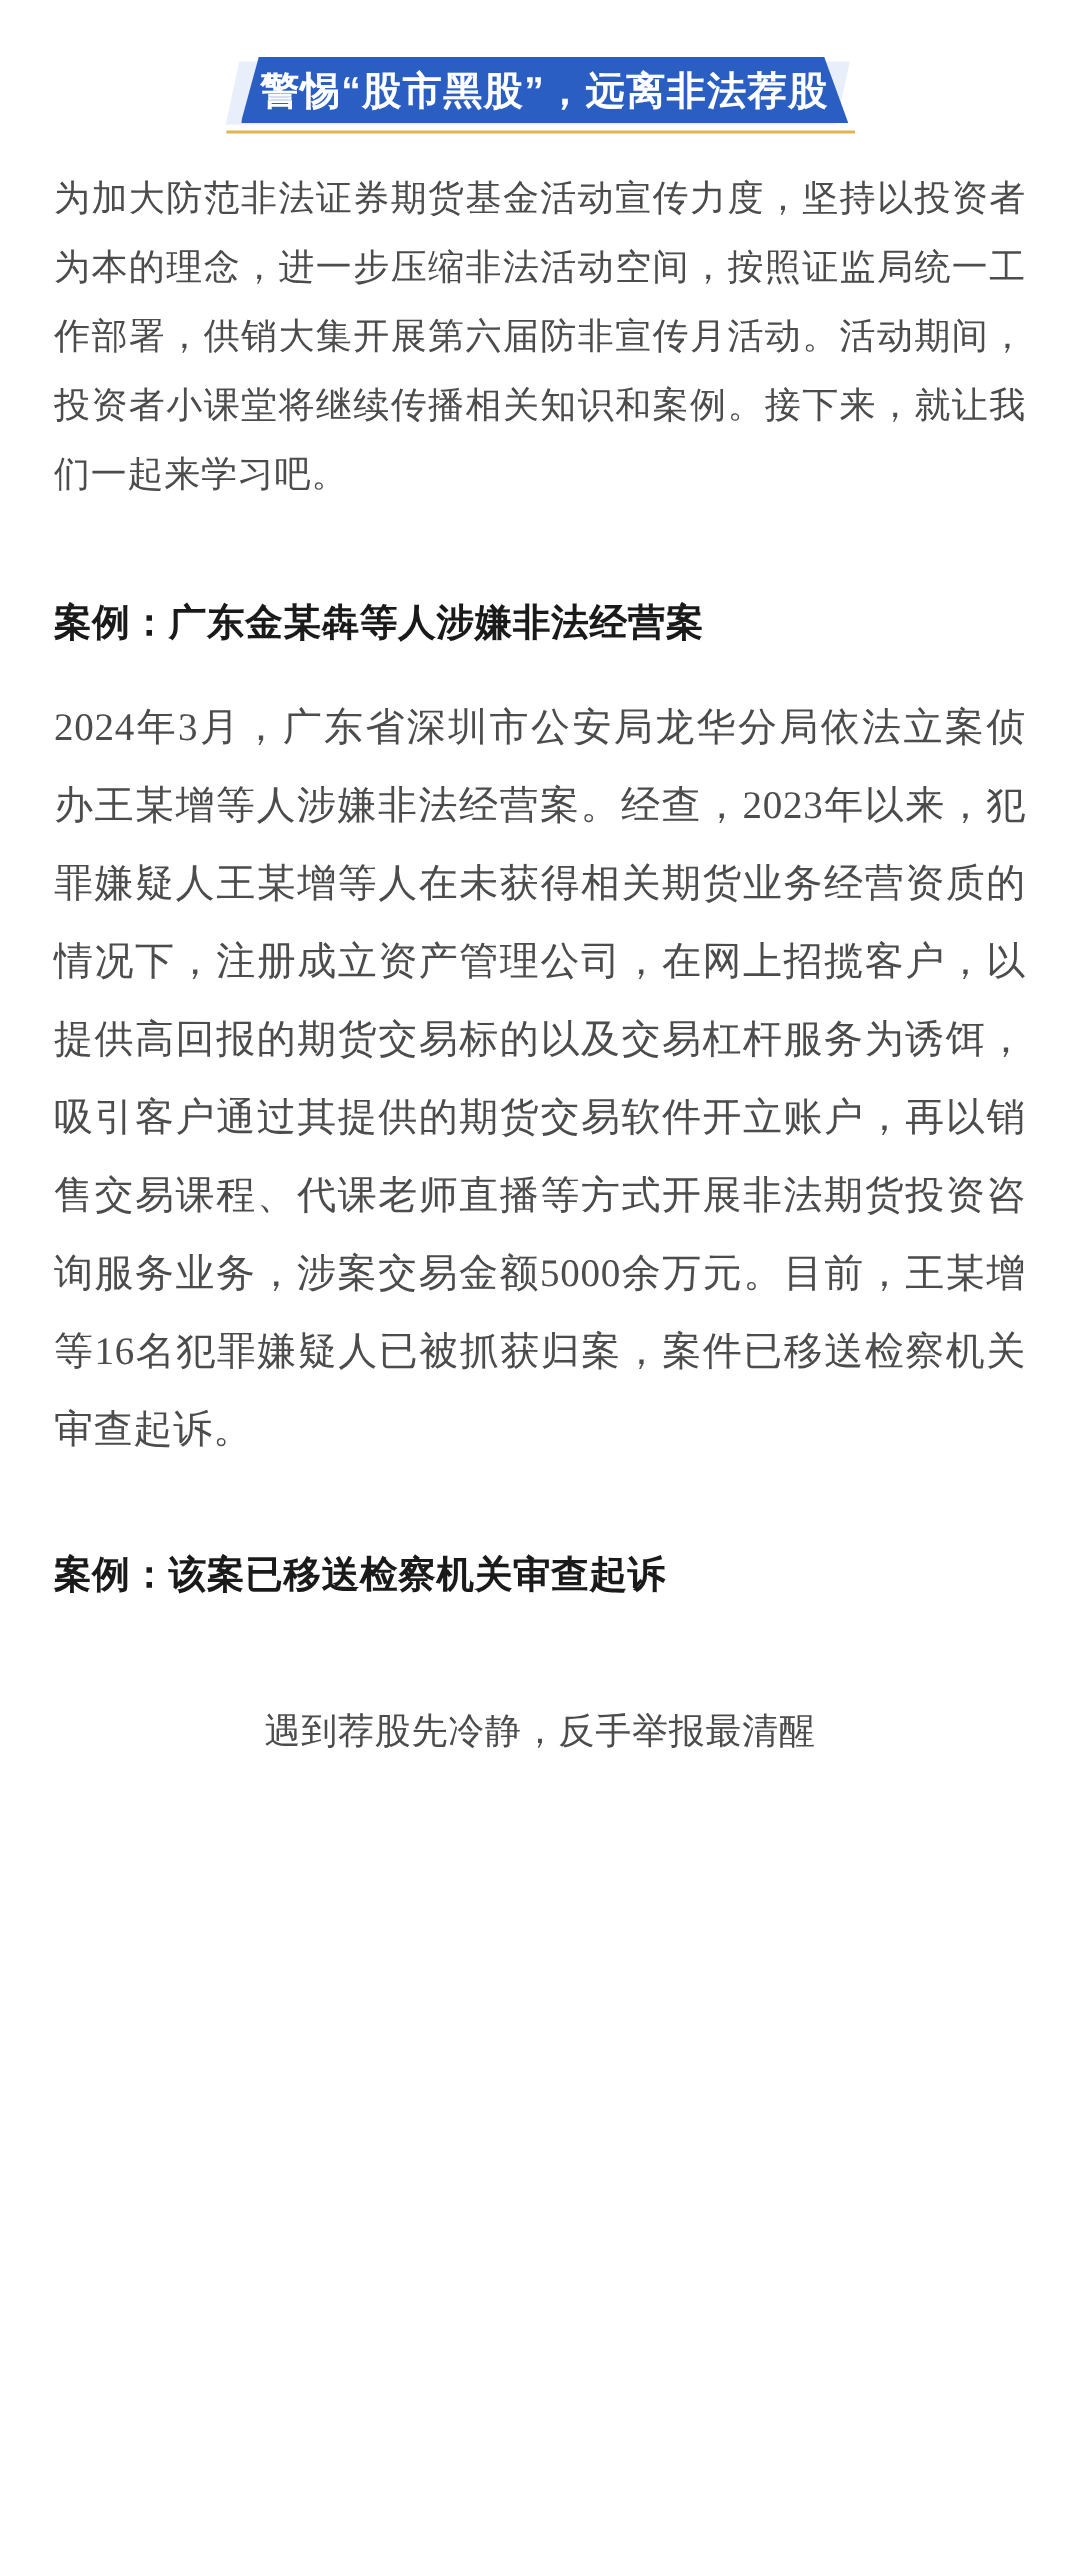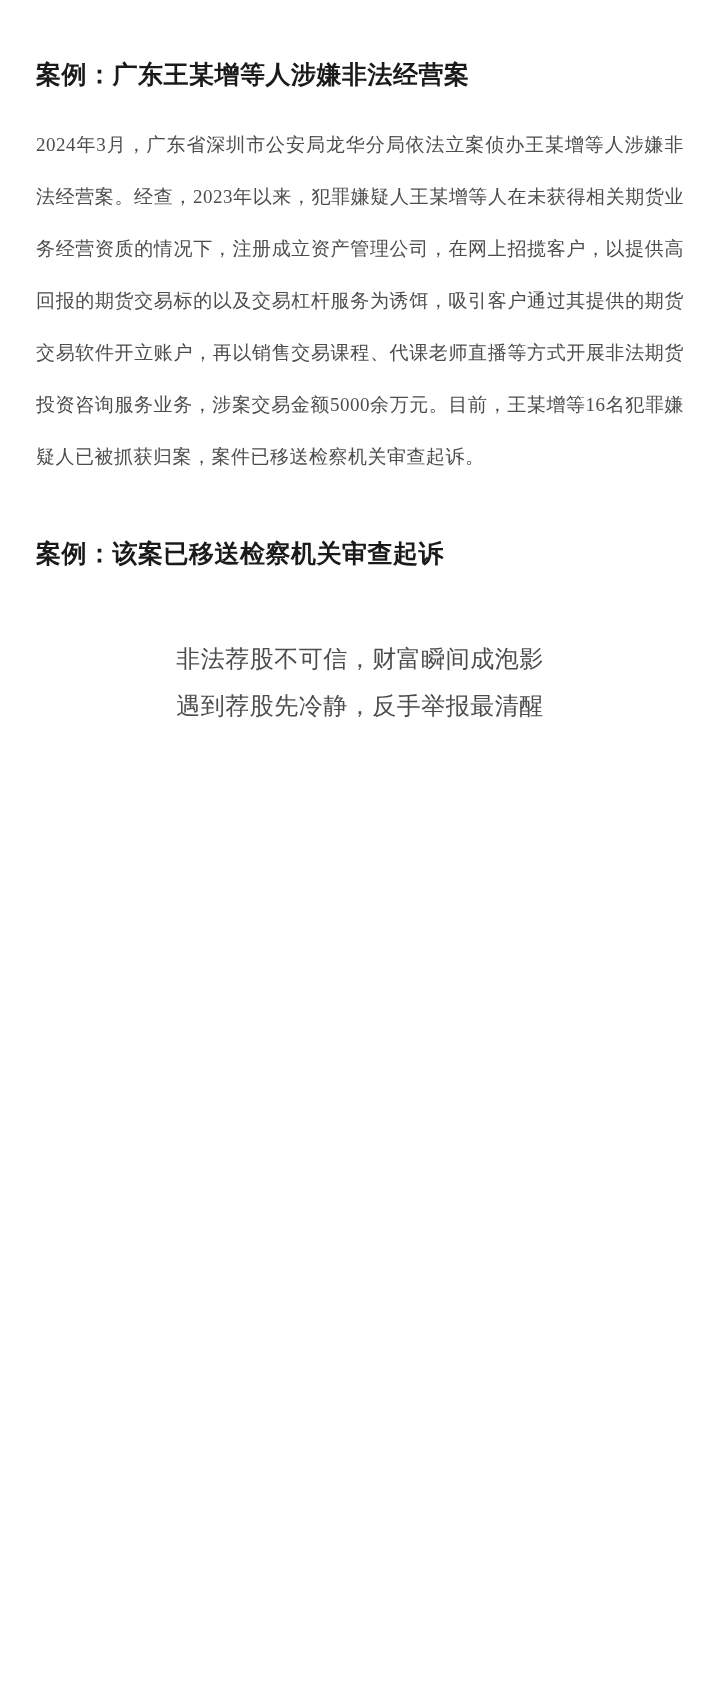--- a/index.html
+++ b/index.html
@@ -74,21 +74,21 @@
   .case-heading{
     margin-top:58px;
     font-size:25px;
     font-weight:bold;
     color:var(--heading_text);
     letter-spacing:0.5px;
   }
   .case-body{
     margin-top:28px;
     font-family:"Liberation Serif","DejaVu Serif",serif;
-    font-size:19px;
+    font-size:26px;
     line-height:52px;
     text-align:justify;
     letter-spacing:0.5px;
     color:var(--body_text);
   }
   .case-heading.second{
     margin-top:54px;
   }
 
   
@@ -100,29 +100,36 @@
     line-height:47px;
     color:var(--body_text);
     letter-spacing:0.5px;
   }
 </style>
 </head>
 <body>
 
 <div class="page">
 
+  <div class="banner-wrap">
+    <div class="banner-back"></div>
+    <div class="banner-front">
+      <span class="banner-title">警惕“股市黑股”，远离非法荐股</span>
+    </div>
+    <div class="banner-underline"></div>
+  </div>
 
   <div class="content">
 
+    <p class="intro">为加大防范非法证券期货基金活动宣传力度，坚持以投资者为本的理念，进一步压缩非法活动空间，按照证监局统一工作部署，供销大集开展第六届防非宣传月活动。活动期间，投资者小课堂将继续传播相关知识和案例。接下来，就让我们一起来学习吧。</p>
 
-    <h2 class="case-heading">案例：广东王某增等人涉嫌非法经营案</h2>
+    <h2 class="case-heading">案例：广东金某犇等人涉嫌非法经营案</h2>
     <p class="case-body">2024年3月，广东省深圳市公安局龙华分局依法立案侦办王某增等人涉嫌非法经营案。经查，2023年以来，犯罪嫌疑人王某增等人在未获得相关期货业务经营资质的情况下，注册成立资产管理公司，在网上招揽客户，以提供高回报的期货交易标的以及交易杠杆服务为诱饵，吸引客户通过其提供的期货交易软件开立账户，再以销售交易课程、代课老师直播等方式开展非法期货投资咨询服务业务，涉案交易金额5000余万元。目前，王某增等16名犯罪嫌疑人已被抓获归案，案件已移送检察机关审查起诉。</p>
 
     <h2 class="case-heading second">案例：该案已移送检察机关审查起诉</h2>
 
     <div class="poem">
-      <div class="poem-line">非法荐股不可信，财富瞬间成泡影</div>
       <div class="poem-line">遇到荐股先冷静，反手举报最清醒</div>
 
     </div>
 
   </div>
 </div>
 
 </body></html>

